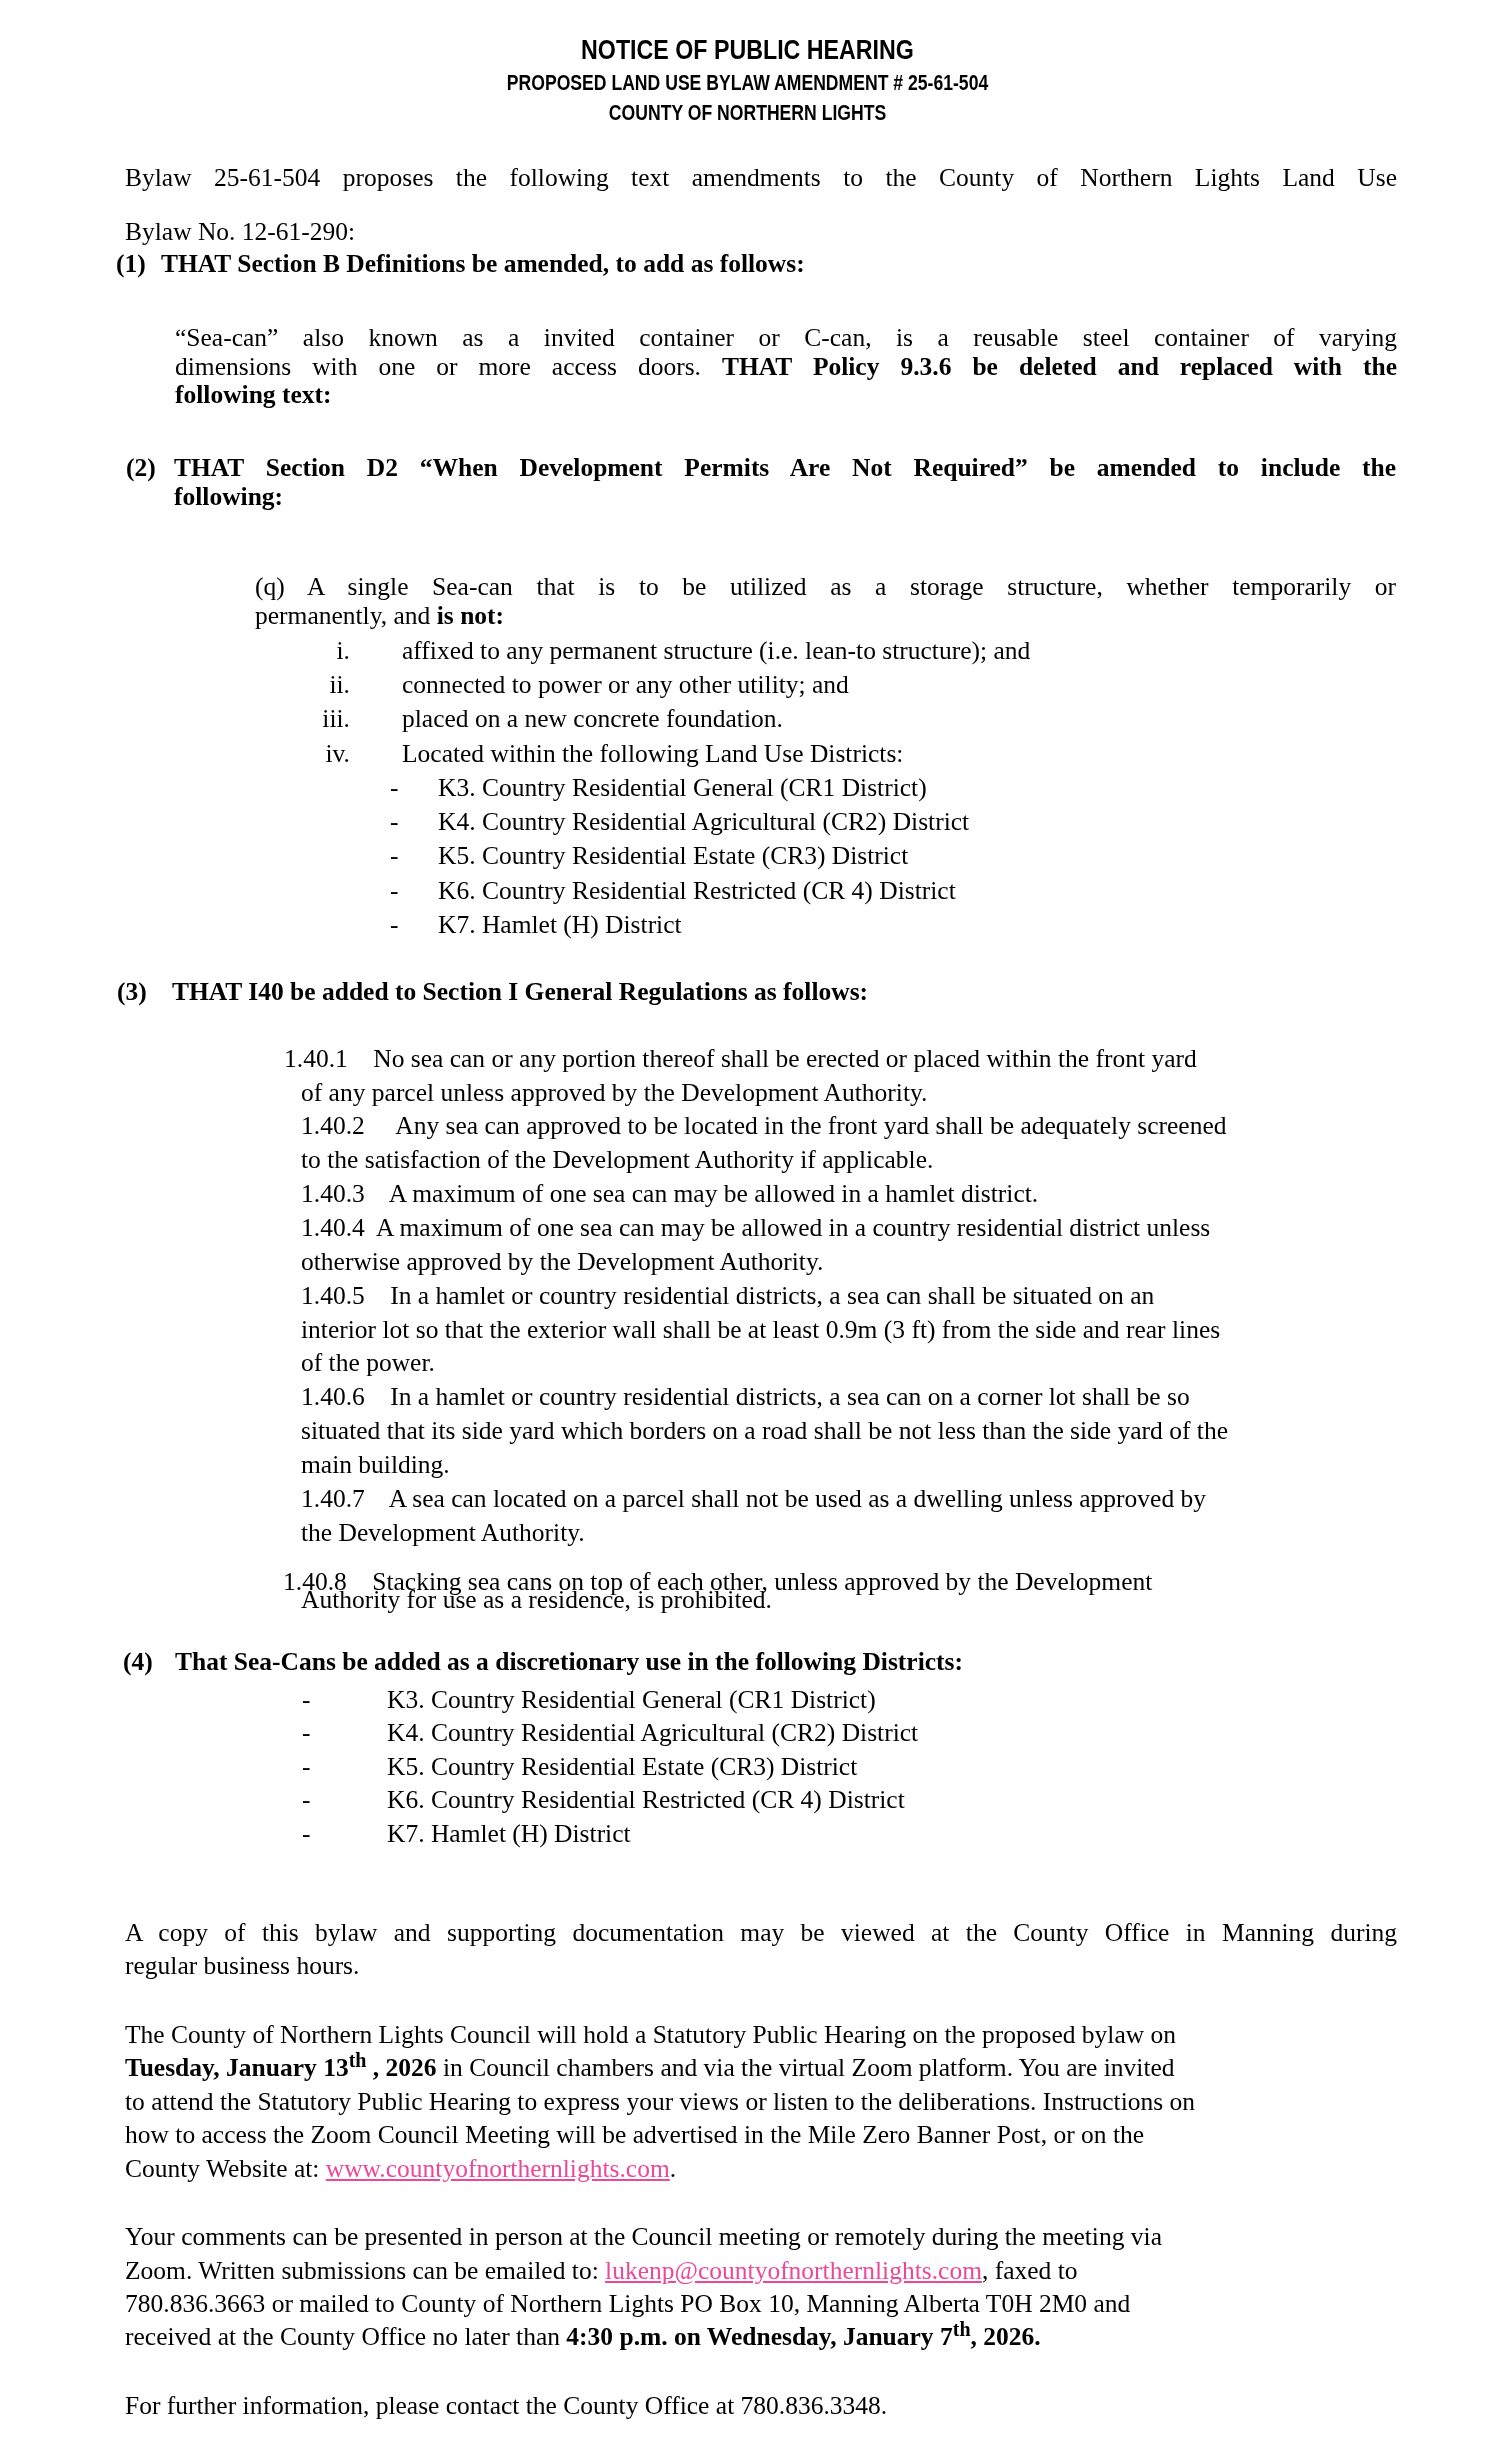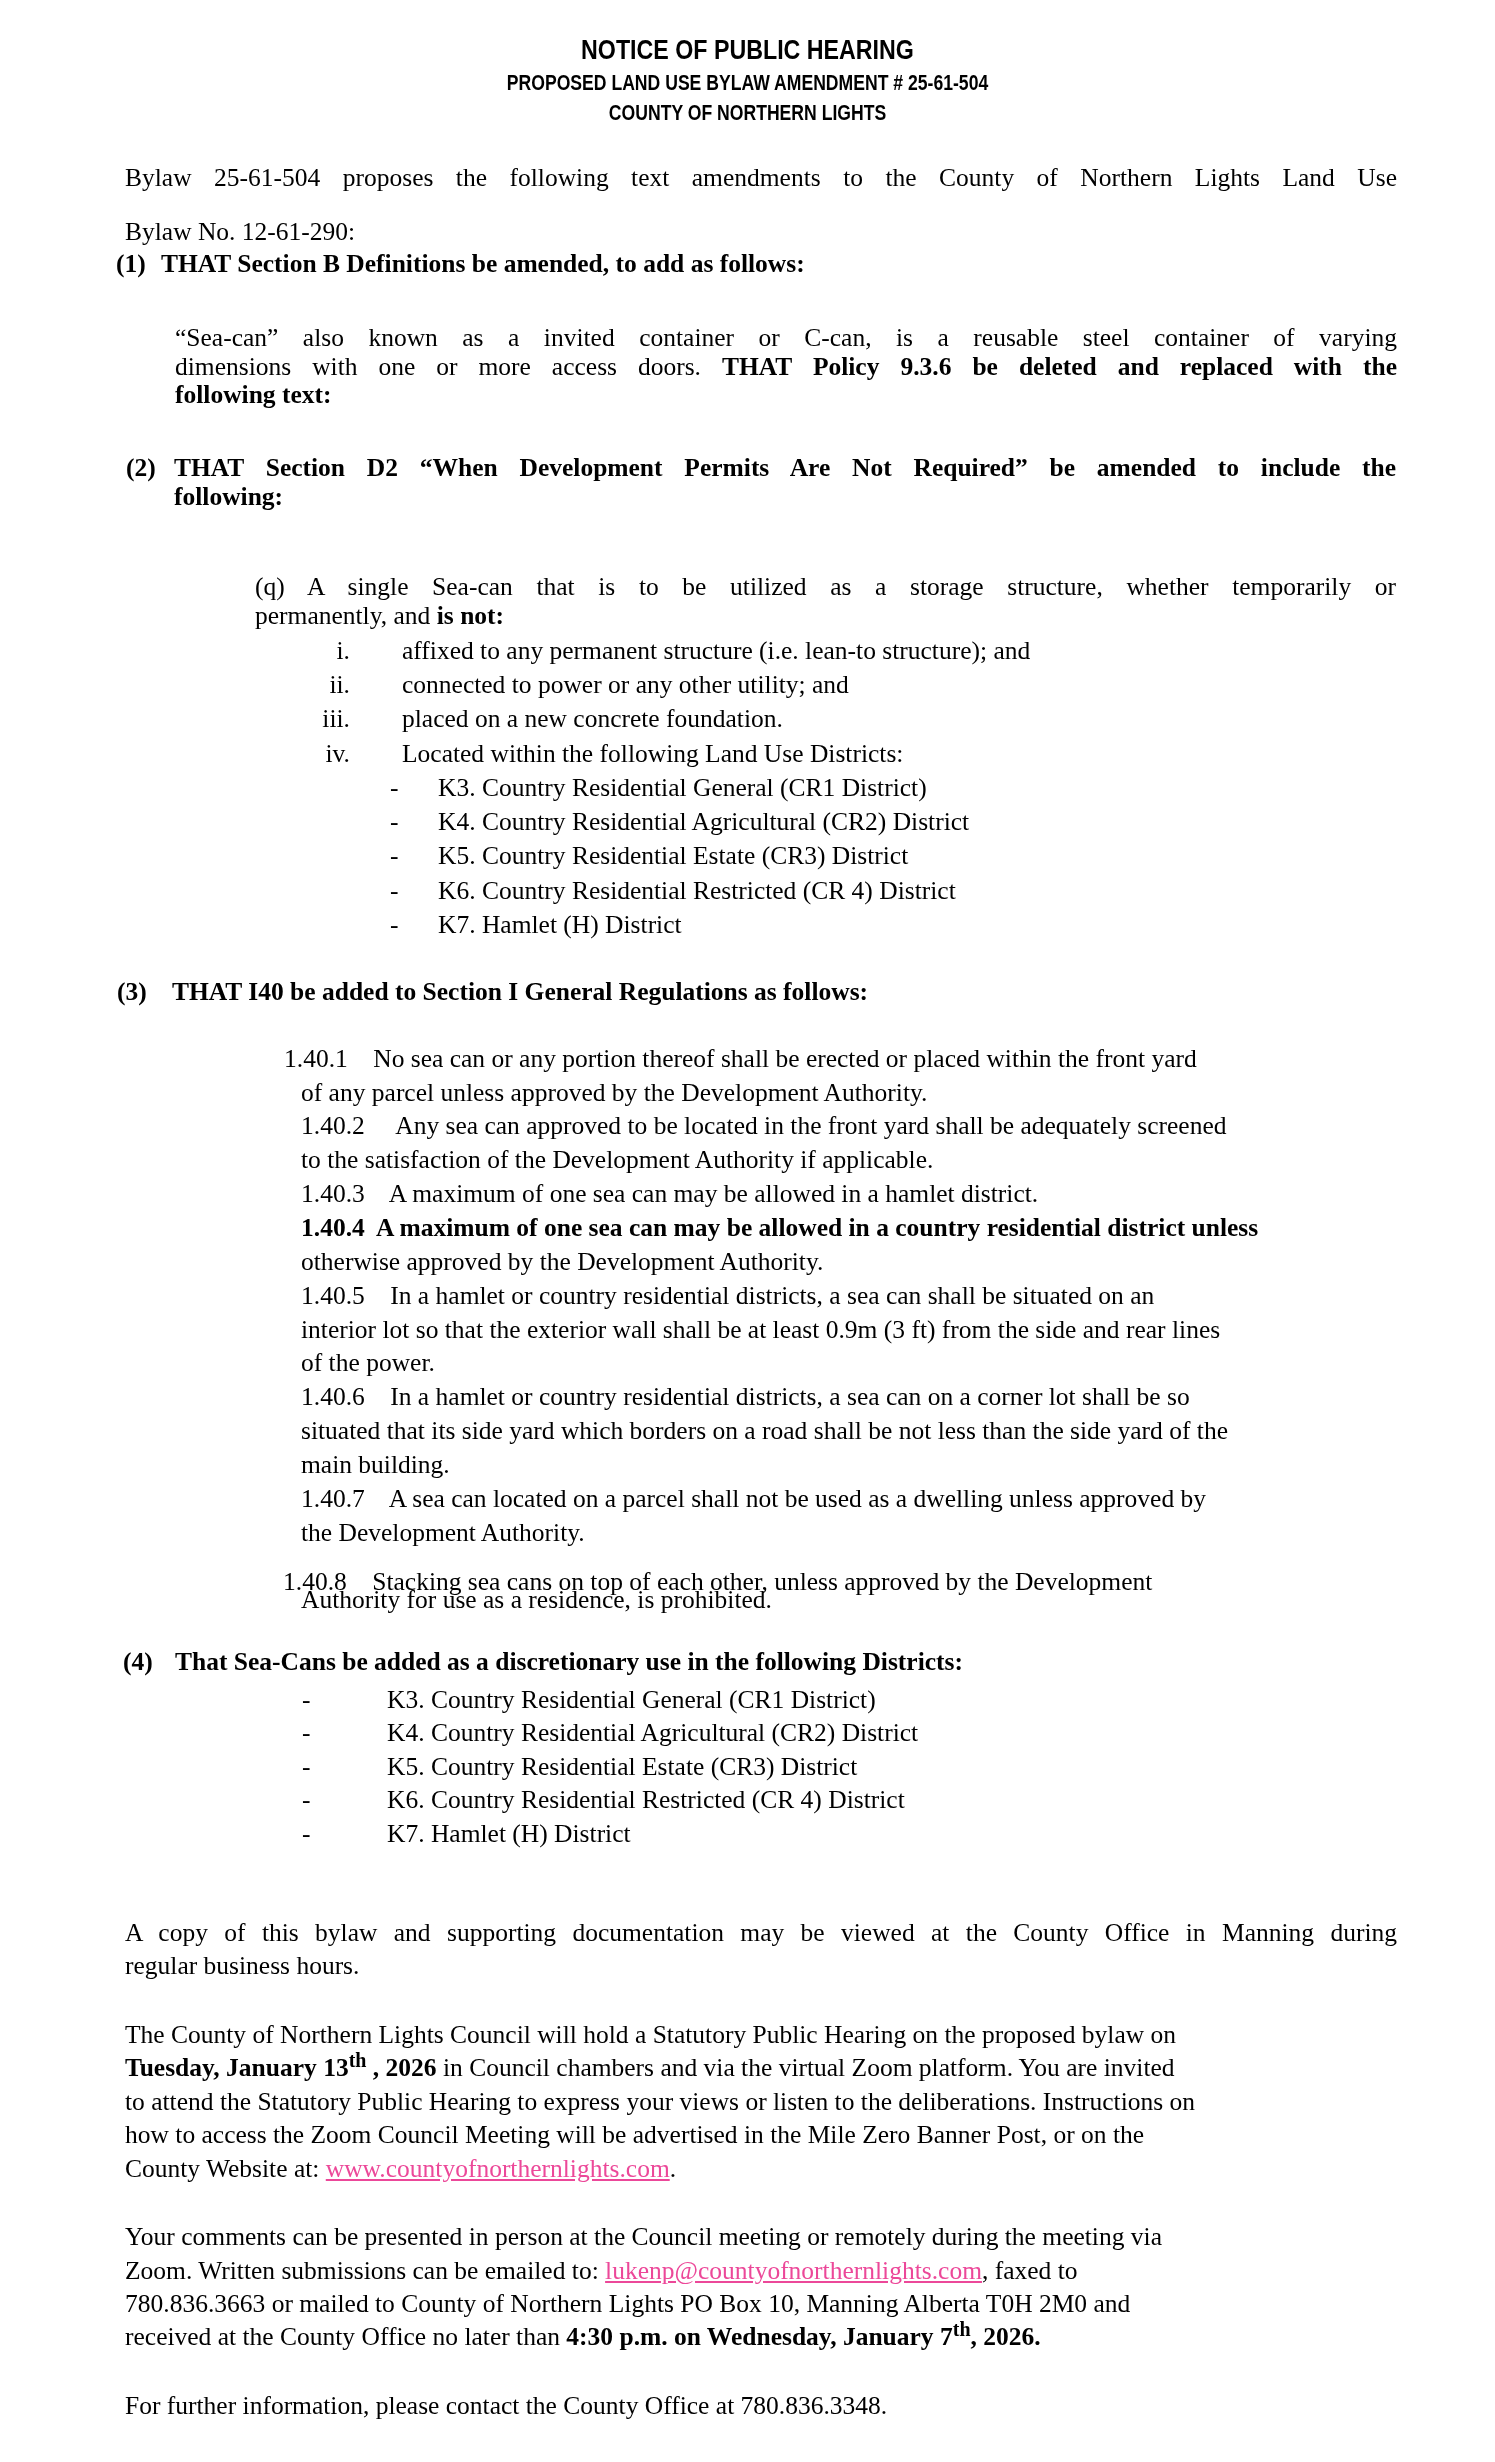--- a/index.html
+++ b/index.html
@@ -93,21 +93,21 @@
 
   <div class="sec-num" style="left:117px; top:978px;">(3)</div>
   <div class="line b" style="left:172px; top:978px;">THAT I40 be added to Section I General Regulations as follows:</div>
 
   <div id="s3lines">
     <div class="line pre" style="left: 284px; top: 1045px; white-space: pre;">1.40.1    No sea can or any portion thereof shall be erected or placed within the front yard</div>
     <div class="line pre" style="left: 301px; top: 1079px; white-space: pre;">of any parcel unless approved by the Development Authority.</div>
     <div class="line pre" style="left: 301px; top: 1112px; white-space: pre;">1.40.2     Any sea can approved to be located in the front yard shall be adequately screened</div>
     <div class="line pre" style="left: 301px; top: 1146px; white-space: pre;">to the satisfaction of the Development Authority if applicable.</div>
     <div class="line pre" style="left: 301px; top: 1180px; white-space: pre;">1.40.3    A maximum of one sea can may be allowed in a hamlet district.</div>
-    <div class="line pre" style="left: 301px; top: 1214px; white-space: pre; font-weight: bold;">1.40.4  A maximum of one sea can may be allowed in a country residential district unless</div>
+    <div class="line pre" style="left: 301px; top: 1214px; white-space: pre;">1.40.4  A maximum of one sea can may be allowed in a country residential district unless</div>
     <div class="line pre" style="left: 301px; top: 1248px; white-space: pre;">otherwise approved by the Development Authority.</div>
     <div class="line pre" style="left: 301px; top: 1282px; white-space: pre;">1.40.5    In a hamlet or country residential districts, a sea can shall be situated on an</div>
     <div class="line pre" style="left: 301px; top: 1316px; white-space: pre;">interior lot so that the exterior wall shall be at least 0.9m (3 ft) from the side and rear lines</div>
     <div class="line pre" style="left: 301px; top: 1349px; white-space: pre;">of the power.</div>
     <div class="line pre" style="left: 301px; top: 1383px; white-space: pre;">1.40.6    In a hamlet or country residential districts, a sea can on a corner lot shall be so</div>
     <div class="line pre" style="left: 301px; top: 1417px; white-space: pre;">situated that its side yard which borders on a road shall be not less than the side yard of the</div>
     <div class="line pre" style="left: 301px; top: 1451px; white-space: pre;">main building.</div>
     <div class="line pre" style="left: 301px; top: 1485px; white-space: pre;">1.40.7    A sea can located on a parcel shall not be used as a dwelling unless approved by</div>
     <div class="line pre" style="left: 301px; top: 1519px; white-space: pre;">the Development Authority.</div>
     <div class="line pre" style="left: 283px; top: 1553px; white-space: pre; margin-top: 15px;">1.40.8    Stacking sea cans on top of each other, unless approved by the Development</div>

